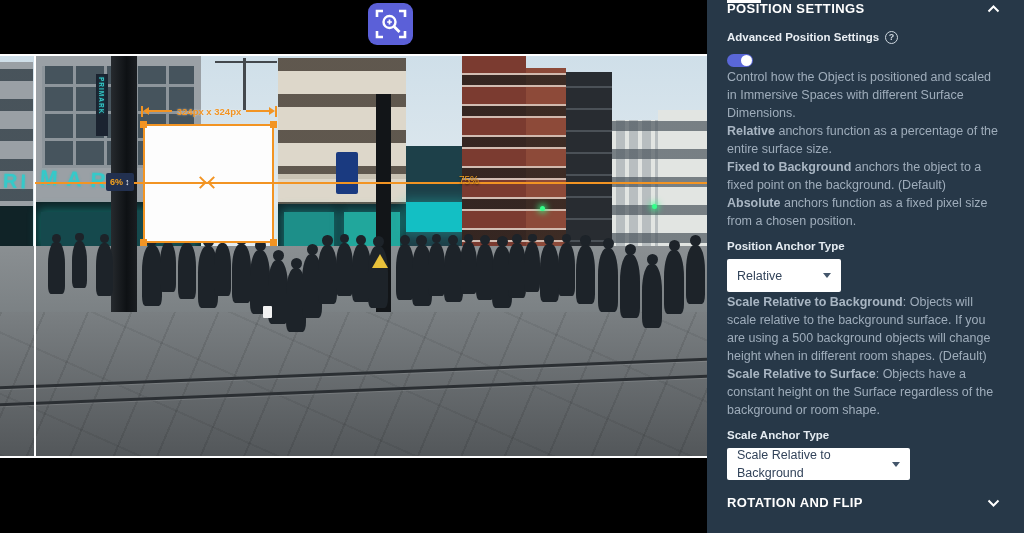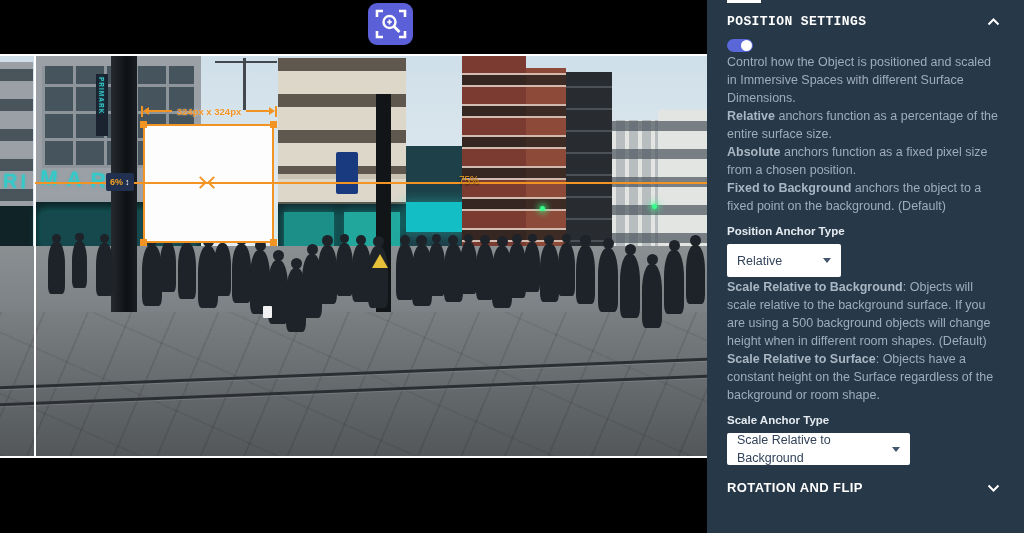--- a/index.html
+++ b/index.html
@@ -294,37 +294,43 @@
       <circle cx="15.5" cy="14" r="6" stroke="#fff" stroke-width="2.4"></circle>
       <path d="M15.5 11.6 v4.8 M13.1 14 h4.8" stroke="#fff" stroke-width="1.7"></path>
       <path d="M20 18.5 L25.5 24" stroke="#fff" stroke-width="2.8"></path>
     </svg>
   </div>
 </div>
 
 <div id="panel">
   <div id="panel-notch"></div>
 
-  <div class="sec-header" id="position-header" style="margin-top:13px;font-family:Liberation Mono, monospace;">
+  <div class="sec-header" id="position-header" style="">
     <span class="sec-title">POSITION SETTINGS</span>
     <svg class="chev-svg" width="13" height="8" viewBox="0 0 13 8" fill="none">
         <path d="M1.5 6.5 L6.5 1.5 L11.5 6.5" stroke="#fff" stroke-width="2"></path>
       </svg>
   </div>
 
+  <div id="adv-row">
+    <span>Advanced Position Settings</span>
+    <span id="help-icon">
+        <span>?</span>
+      </span>
+  </div>
 
   <div id="adv-toggle">
       <span class="knob"></span>
     </div>
 
   <div class="desc">
     <p><b></b><span>Control how the Object is positioned and scaled in Immersive Spaces with different Surface Dimensions.</span></p>
     <p><b>Relative</b><span> anchors function as a percentage of the entire surface size.</span></p>
+    <p><b>Fixed to Background</b><span> anchors the object to a fixed point on the background. (Default)</span></p>
     <p><b>Absolute</b><span> anchors function as a fixed pixel size from a chosen position.</span></p>
-    <p><b>Fixed to Background</b><span> anchors the object to a fixed point on the background. (Default)</span></p>
   </div>
 
   <div class="field-label">Position Anchor Type</div>
   <div class="dropdown" id="dd-position">
     <span>Relative</span>
     <span class="caret"></span>
   </div>
 
   <div class="desc">
     <p><b>Scale Relative to Background</b><span>: Objects will scale relative to the background surface. If you are using a 500 background objects will change height when in different room shapes. (Default)</span></p>

